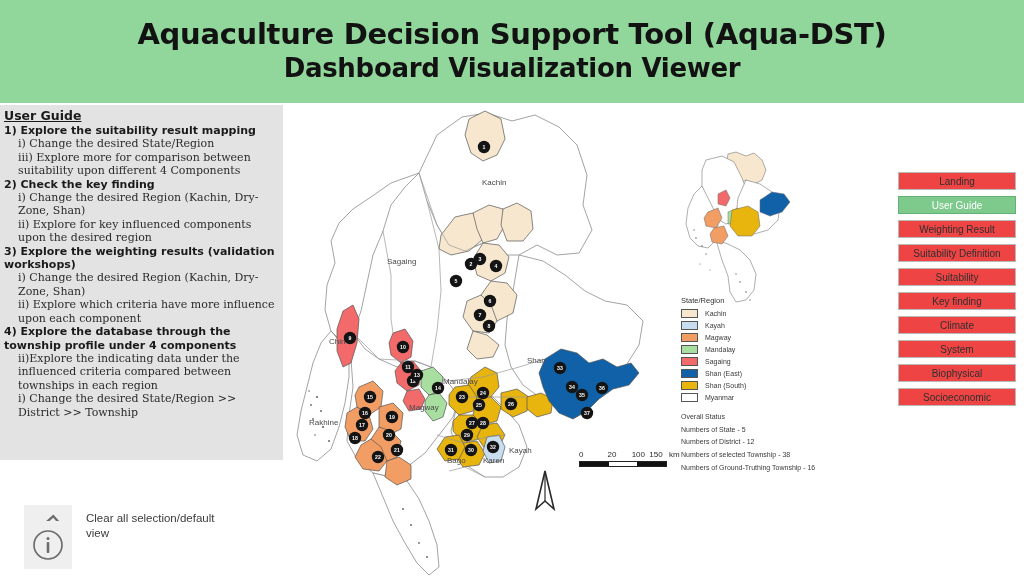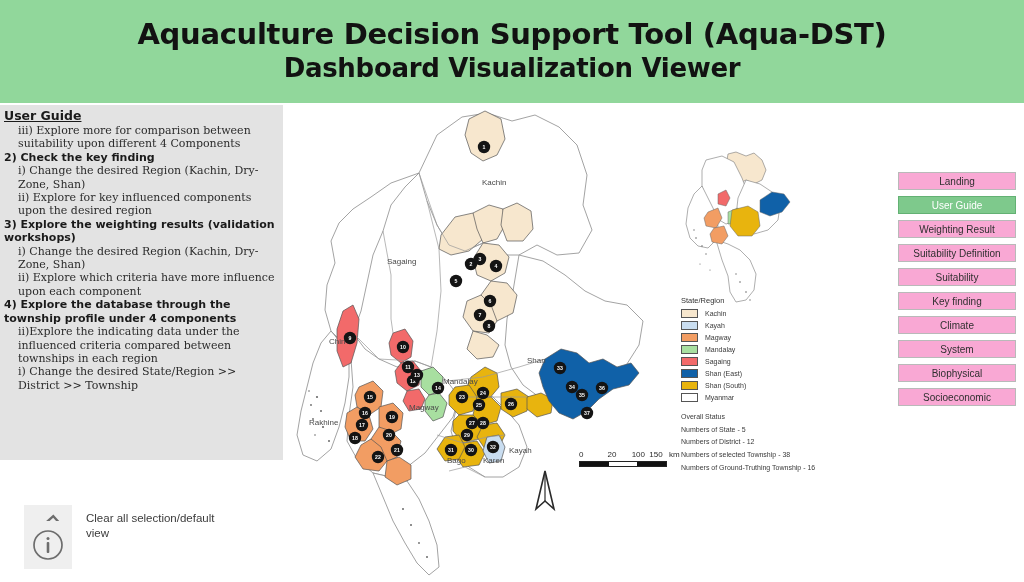--- a/index.html
+++ b/index.html
@@ -111,21 +111,21 @@
     font-family: "Liberation Sans", sans-serif;
     font-size: 7px; color: #3a3a3a; line-height: 1.82; white-space: nowrap;
   }
 
   
   .navcol {
     position: absolute; left: 898px; top: 172px; width: 118px;
   }
   .navbtn {
     width: 118px; height: 18px; margin-bottom: 6px;
-    background: #f9a8d4; border: 1px solid #b9b9b9;
+    background: #ef4444; border: 1px solid #b9b9b9;
     display: flex; align-items: center; justify-content: center;
     font-family: "Liberation Sans", sans-serif;
     font-size: 10px; color: #2f2f2f; cursor: pointer;
   }
   .navbtn.active {
     background: #7ec98c; border-color: #63b173; color: #ffffff;
   }
 </style>
 </head>
 <body>
@@ -133,20 +133,22 @@
 <div id="app">
 
   <div class="header">
     <div class="title-1">Aquaculture Decision Support Tool (Aqua-DST)</div>
     <div class="title-2">Dashboard Visualization Viewer</div>
   </div>
 
   <div class="sidebar">
     <div class="ug-title">User Guide</div>
     <div id="ug-body">
+        <div class="ug-h">1) Explore the suitability result mapping</div>
+        <div class="ug-s">i) Change the desired State/Region</div>
         <div class="ug-s">iii) Explore more for comparison between suitability upon different 4 Components</div>
         <div class="ug-h">2) Check the key finding</div>
         <div class="ug-s">i) Change the desired Region (Kachin, Dry-Zone, Shan)</div>
         <div class="ug-s">ii) Explore for key influenced components upon the desired region</div>
         <div class="ug-h">3) Explore the weighting results (validation workshops)</div>
         <div class="ug-s">i) Change the desired Region (Kachin, Dry-Zone, Shan)</div>
         <div class="ug-s">ii) Explore which criteria have more influence upon each component</div>
         <div class="ug-h">4) Explore the database through the township profile under 4 components</div>
         <div class="ug-s">ii)Explore the indicating data under the influenced criteria compared between townships in each region</div>
         <div class="ug-s">i) Change the desired State/Region &gt;&gt; District &gt;&gt; Township</div>

